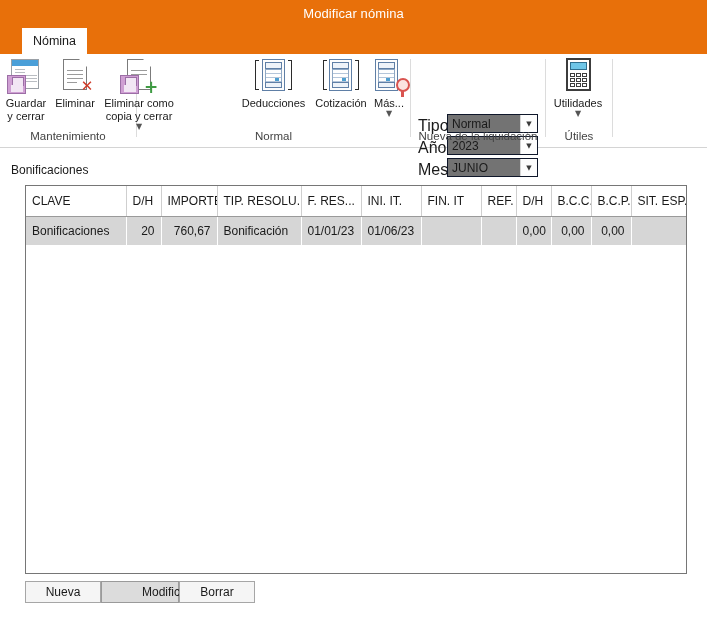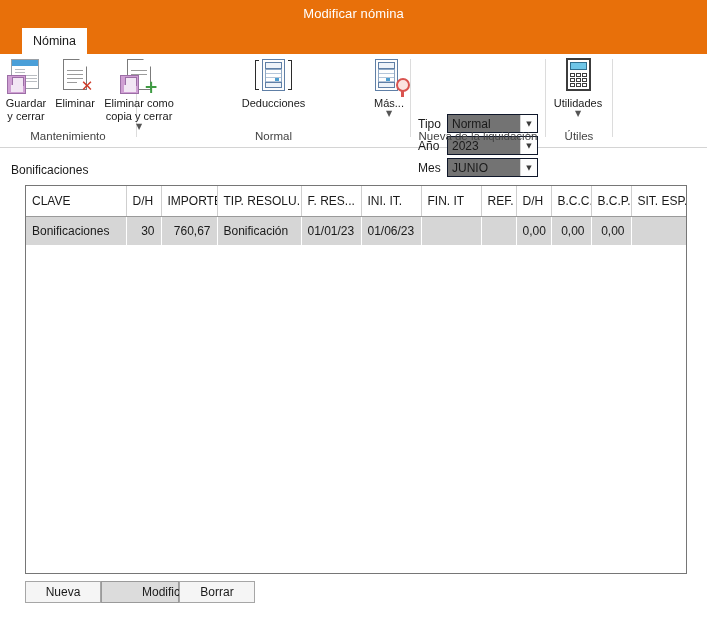--- a/index.html
+++ b/index.html
@@ -191,21 +191,21 @@
     position:absolute; left:8px; top:1px; width:25px; height:33px;
     background:#ffffff; border:2px solid #3c3c3c; box-sizing:border-box;
   }
   .calc .scr { position:absolute; left:2px; top:2px; right:2px; height:8px; background:#6ec6e8; border:1px solid #2f6f8f; box-sizing:border-box; }
   .calc .keys { position:absolute; left:2px; top:13px; right:2px; bottom:2px; display:grid; grid-template-columns:repeat(3,1fr); grid-template-rows:repeat(3,1fr); gap:1px; }
   .calc .keys i { background:#ffffff; border:1px solid #3c3c3c; display:block; }
 
   
   .cb-label {
     position: absolute;
-    font-size: 12px;
+    font-size: 16px;
     color: #1a1a1a;
     left: 418px;
   }
   .combo {
     position: absolute;
     left: 447px;
     width: 91px; height: 19px;
     background: #737373;
     border: 1px solid #0f172a;
     box-sizing: border-box;
@@ -368,20 +368,38 @@
           <span class="gl" style="top:11px;"></span>
             <span class="gl" style="top:15px;"></span>
         </span>
         <span class="sq" style="left:12px;"></span>
         <span class="ft"></span>
       </span>
     </span>
     <span class="lbl">Deducciones</span>
   </div>
 
+  <div class="rbtn" style="left:309px; width:64px;">
+    <span class="ic" style="width:64px;">
+      <span class="brk l" style="left:14px;"></span>
+        <span class="brk r" style="right:14px;"></span>
+      <span class="rep" style="left:20px;">
+        <span class="hd"></span>
+        <span class="gr">
+          <span class="gl" style="top:3px;"></span>
+            <span class="gl" style="top:7px;"></span>
+          <span class="gl" style="top:11px;"></span>
+            <span class="gl" style="top:15px;"></span>
+        </span>
+        <span class="sq" style="left:12px;"></span>
+        <span class="ft"></span>
+      </span>
+    </span>
+    <span class="lbl">Cotización</span>
+  </div>
 
   <div class="rbtn" style="left:369px; width:40px;">
     <span class="ic">
       <span class="rep" style="left:6px;">
         <span class="hd"></span>
         <span class="gr">
           <span class="gl" style="top:3px;"></span>
             <span class="gl" style="top:7px;"></span>
           <span class="gl" style="top:11px;"></span>
             <span class="gl" style="top:15px;"></span>
@@ -471,21 +489,21 @@
         <th>REF.</th>
         <th>D/H</th>
         <th>B.C.C.</th>
         <th>B.C.P.</th>
         <th>SIT. ESP.</th>
       </tr>
     </thead>
     <tbody>
       <tr class="row-selected">
         <td>Bonificaciones</td>
-        <td class="num">30</td>
+        <td class="num">20</td>
         <td class="num">760,67</td>
         <td>Bonificación</td>
         <td>01/01/23</td>
         <td>01/06/23</td>
         <td></td>
         <td></td>
         <td class="num">0,00</td>
         <td class="num">0,00</td>
         <td class="num">0,00</td>
         <td></td>

